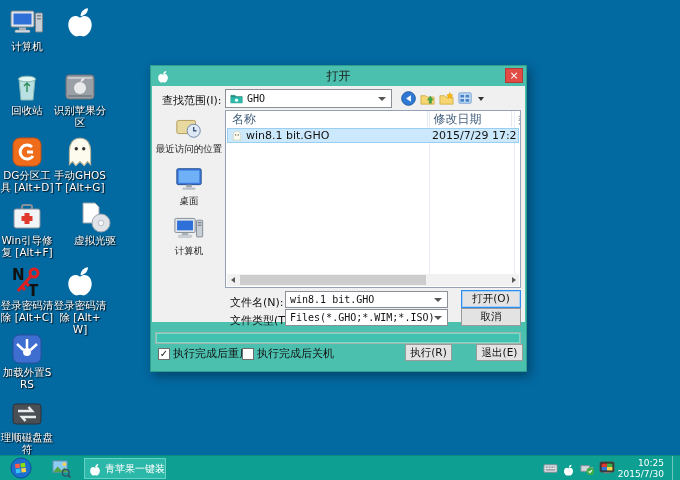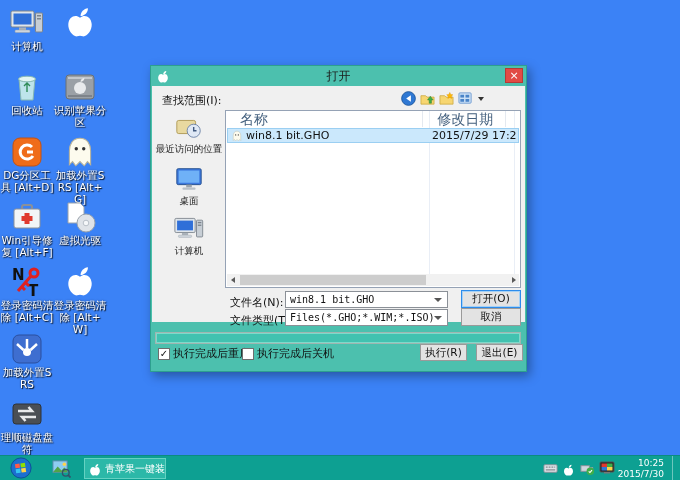--- a/index.html
+++ b/index.html
@@ -1,17 +1,17 @@
 <!DOCTYPE html>
 <html><head>
 <meta charset="utf-8">
 <style>
   html,body{margin:0;padding:0;background:#666;}
   .stage{position:relative;width:680px;height:480px;overflow:hidden;
-         background:#3b82f6;font-family:"DejaVu Sans","Liberation Sans",sans-serif;
+         background:#0369a1;font-family:"DejaVu Sans","Liberation Sans",sans-serif;
          -webkit-font-smoothing:antialiased;cursor:default;}
 
   
   .dicon{position:absolute;width:54px;display:flex;flex-direction:column;align-items:center;}
   .dicon .ic{width:34px;height:34px;display:block;}
   .dicon .lbl{margin-top:1px;font-size:10.5px;line-height:1.12;color:#fff;text-align:center;
               text-shadow:1px 1px 1px rgba(0,0,0,.85),0 0 2px rgba(0,0,0,.6);word-break:break-all;}
 
   
   .dialog{position:absolute;left:150px;top:65px;width:377px;height:307px;background:#4cc0ae;
@@ -37,21 +37,21 @@
   .caret{width:0;height:0;border-left:3.5px solid transparent;border-right:3.5px solid transparent;
          border-top:4px solid #333;margin-left:1px;}
 
   .sideitem{position:absolute;left:4px;width:66px;display:flex;flex-direction:column;align-items:center;}
   .sideitem .sic{width:30px;height:30px;}
   .sideitem .slbl{font-size:9.5px;color:#1b1b1b;margin-top:1px;white-space:nowrap;}
 
   .filelist{position:absolute;left:73px;top:24px;width:296px;height:178px;background:#fff;
             border:1px solid #95a2b5;box-sizing:border-box;overflow:hidden;}
   .flhead{display:flex;height:16px;align-items:center;}
-  .flhead .hc{font-size:14px;color:#44607e;padding-left:14px;box-sizing:border-box;
+  .flhead .hc{font-size:12px;color:#44607e;padding-left:6px;box-sizing:border-box;
               border-right:1px solid #e4e9f0;height:16px;line-height:16px;overflow:hidden;white-space:nowrap;}
   .vline{position:absolute;top:0;bottom:13px;width:1px;background:#e9eef6;}
   .flrow{position:absolute;left:1px;right:1px;top:17px;height:15px;display:flex;align-items:center;
          background:#cbe8fc;border:1px solid #9bcff2;box-sizing:border-box;font-size:11px;color:#111;}
   .flrow .namec{width:201px;display:flex;align-items:center;padding-left:3px;overflow:hidden;white-space:nowrap;}
   .flrow .datec{width:84px;overflow:hidden;white-space:nowrap;}
   .flrow .gico{width:12px;height:12px;margin-right:3px;flex:0 0 auto;}
   .hscroll{position:absolute;left:1px;right:1px;bottom:1px;height:12px;background:#f1f1f1;}
   .sarrow{position:absolute;top:0;width:11px;height:12px;display:flex;align-items:center;justify-content:center;}
   .tri-l{width:0;height:0;border-top:3.5px solid transparent;border-bottom:3.5px solid transparent;border-right:4px solid #5a5a5a;}
@@ -273,23 +273,23 @@
   <div class="dicon" style="left:53px;top:70px">
     <span class="ic"><svg width="34" height="34">
           <use href="#sym-hddapple"></use>
         </svg></span>
     <span class="lbl">识别苹果分区</span>
   </div>
   <div class="dicon" style="left:53px;top:135px">
     <span class="ic"><svg width="34" height="34">
           <use href="#sym-ghost"></use>
         </svg></span>
-    <span class="lbl">加载外置SRS [Alt+G]</span>
-  </div>
-  <div class="dicon" style="left:53px;top:200px">
+    <span class="lbl">手动GHOST [Alt+G]</span>
+  </div>
+  <div class="dicon" style="left:68px;top:200px">
     <span class="ic"><svg width="34" height="34">
           <use href="#sym-cd"></use>
         </svg></span>
     <span class="lbl">虚拟光驱</span>
   </div>
   <div class="dicon" style="left:53px;top:265px">
     <span class="ic"><svg width="34" height="34">
           <use href="#sym-apple"></use>
         </svg></span>
     <span class="lbl">登录密码清除 [Alt+W]</span>
@@ -301,20 +301,27 @@
             <use href="#sym-apple"></use>
           </svg></span>
       <span class="title">打开</span>
       <div class="closebtn">
         <span>×</span>
       </div>
     </div>
     <div class="client">
 
       <span class="flabel" style="left:10px;top:7px">查找范围(I):</span>
+      <div class="combo" style="left:73px;top:3px;width:167px;height:19px">
+        <span class="fico"><svg width="13" height="13">
+              <use href="#sym-folder-teal"></use>
+            </svg></span>
+        <span class="val mono">GHO</span>
+        <span class="arr"></span>
+      </div>
 
       <div class="toolbar">
         <span class="tico"><svg width="15" height="15">
               <use href="#sym-back"></use>
             </svg></span>
         <span class="tico"><svg width="15" height="15">
               <use href="#sym-upfolder"></use>
             </svg></span>
         <span class="tico"><svg width="15" height="15">
               <use href="#sym-newfolder"></use>
@@ -393,21 +400,21 @@
       <div class="progress"></div>
 
       <div class="cbgroup" style="left:6px;top:260px">
         <span class="checkbox"><span>✓</span></span>
         <span>执行完成后重启</span>
       </div>
       <div class="cbgroup" style="left:90px;top:260px">
         <span class="checkbox"></span>
         <span>执行完成后关机</span>
       </div>
-      <div class="btn" style="left:268px;top:258px;width:47px;height:17px">
+      <div class="btn" style="left:253px;top:258px;width:47px;height:17px">
         <span>执行(R)</span>
       </div>
       <div class="btn" style="left:324px;top:258px;width:47px;height:17px">
         <span>退出(E)</span>
       </div>
 
     </div>
   </div>
 
   <div class="taskbar">

